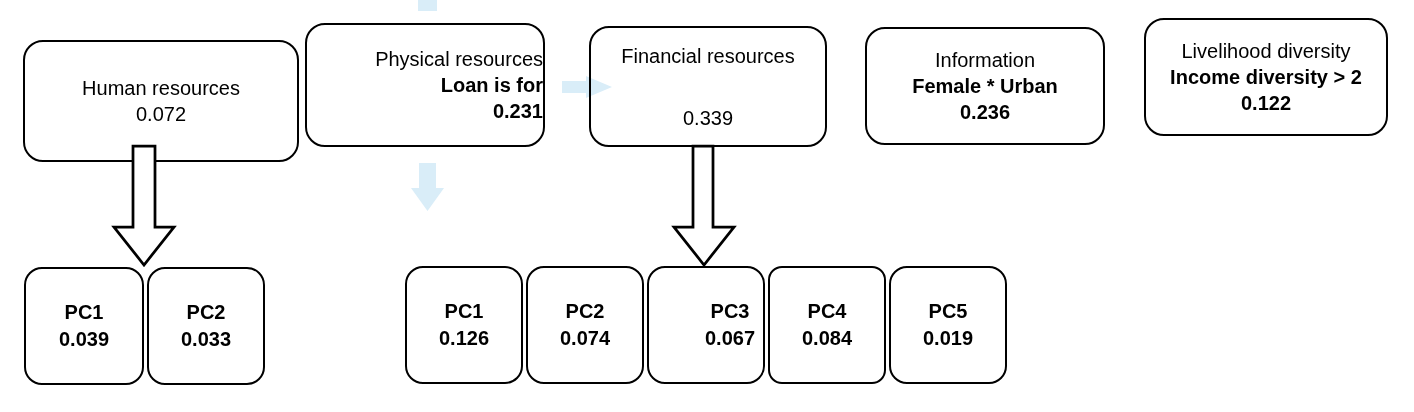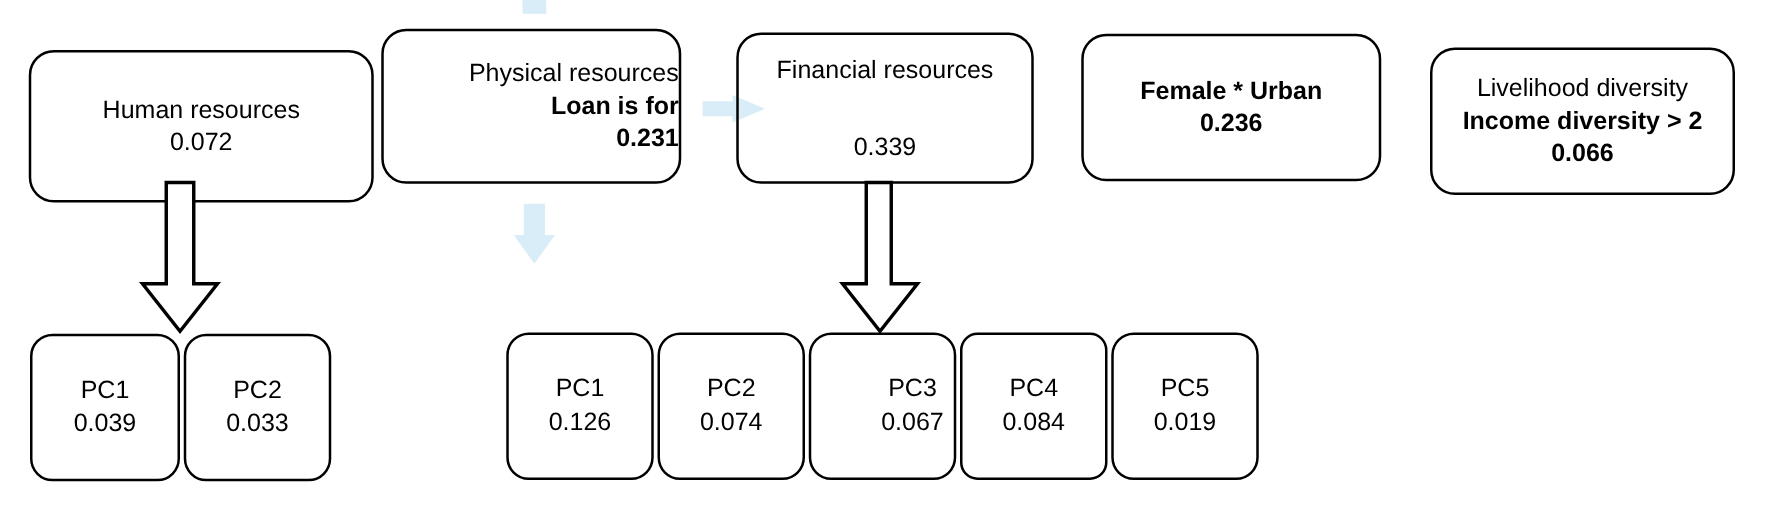--- a/index.html
+++ b/index.html
@@ -36,21 +36,21 @@
   }
   .topbox{
     border-radius:20px;
     font-size:20px;
     line-height:26px;
   }
   .pcbox{
     border-radius:18px;
     font-size:20px;
     line-height:27px;
-    font-weight:normal;
+    font-weight:bold;
   }
   .line{white-space:nowrap;}
   .bold{font-weight:bold;}
 </style>
 </head>
 <body>
 
 <div class="canvas">
 
   <svg class="layer blue-layer" width="1414" height="412" viewBox="0 0 1414 412">
@@ -69,28 +69,29 @@
     <div class="line bold">Loan is for</div>
     <div class="line bold">0.231</div>
   </div>
 
   <div class="box topbox" style="left:589px;top:26px;width:238px;height:121px;gap:36px;">
     <div class="line">Financial resources</div>
     <div class="line">0.339</div>
   </div>
 
   <div class="box topbox" style="left:865px;top:27px;width:240px;height:118px;">
+    <div class="line">Information</div>
     <div class="line bold">Female * Urban</div>
     <div class="line bold">0.236</div>
   </div>
 
-  <div class="box topbox" style="left:1144px;top:38px;width:244px;height:118px;">
+  <div class="box topbox" style="left:1144px;top:18px;width:244px;height:118px;">
     <div class="line">Livelihood diversity</div>
     <div class="line bold">Income diversity &gt; 2</div>
-    <div class="line bold">0.066</div>
+    <div class="line bold">0.122</div>
   </div>
 
   <div class="box pcbox" style="left:24px;top:267px;width:120px;height:118px;">
     <div class="line">PC1</div>
     <div class="line">0.039</div>
   </div>
   <div class="box pcbox" style="left:147px;top:267px;width:118px;height:118px;">
     <div class="line">PC2</div>
     <div class="line">0.033</div>
   </div>

